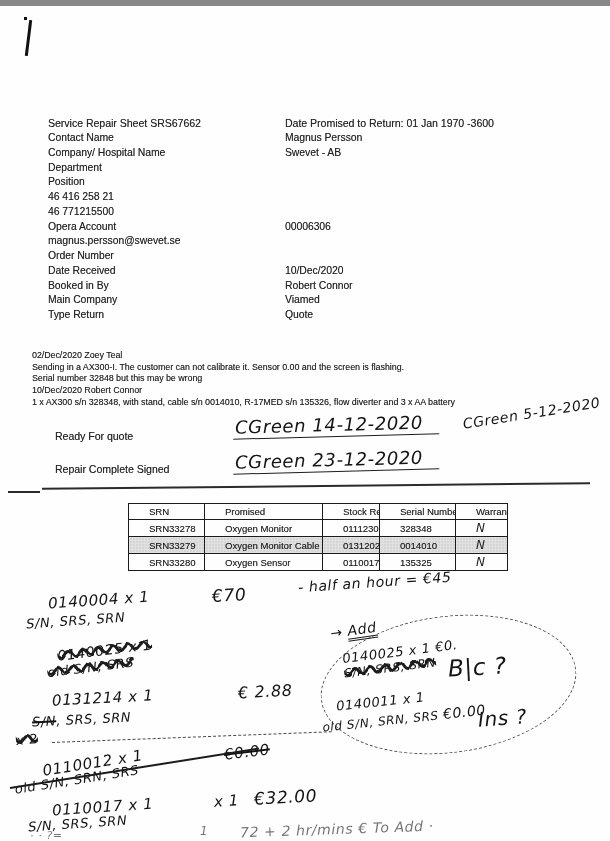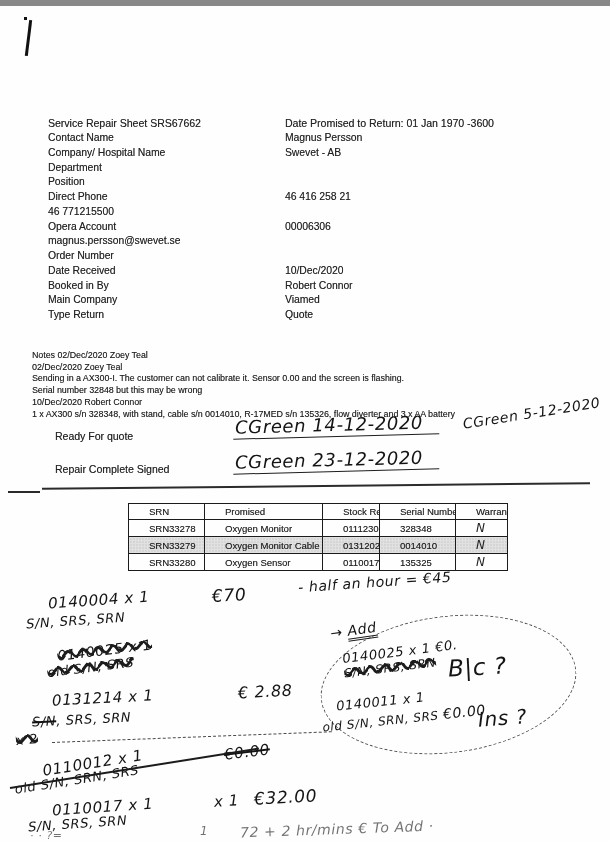--- a/index.html
+++ b/index.html
@@ -60,21 +60,20 @@
     </div>
     <div class="fields-row">
       <span class="flabel printed">Department</span>
       <span class="printed"></span>
     </div>
     <div class="fields-row">
       <span class="flabel printed">Position</span>
       <span class="printed"></span>
     </div>
     <div class="fields-row">
-      <span class="flabel printed">Direct Phone</span>
       <span class="printed">46 416 258 21</span>
     </div>
     <div class="fields-row">
       <span class="printed">46 771215500</span>
     </div>
     <div class="fields-row">
       <span class="flabel printed">Opera Account</span>
       <span class="printed">00006306</span>
     </div>
     <div class="fields-row">
@@ -96,21 +95,20 @@
       <span class="flabel printed">Main Company</span>
       <span class="printed">Viamed</span>
     </div>
     <div class="fields-row">
       <span class="flabel printed">Type Return</span>
       <span class="printed">Quote</span>
     </div>
   </div>
 
   <div class="abs notes" style="left:32px;top:344px;">
-    <div class="printed">Notes 02/Dec/2020 Zoey Teal</div>
     <div class="printed">02/Dec/2020 Zoey Teal</div>
     <div class="printed">Sending in a AX300-I. The customer can not calibrate it. Sensor 0.00 and the screen is flashing.</div>
     <div class="printed">Serial number 32848 but this may be wrong</div>
     <div class="printed">10/Dec/2020 Robert Connor</div>
     <div class="printed">1 x AX300 s/n 328348, with stand, cable s/n 0014010, R-17MED s/n 135326, flow diverter and 3 x AA battery</div>
   </div>
 
   <div class="abs printed siglabel" style="left:55px;top:424px;">Ready For quote</div>
   <div class="hw sig" style="left:233px;top:408px;font-size:18px;transform:rotate(-1.5deg);">CGreen  14-12-2020</div>
   <div class="hw" style="left:462px;top:399px;font-size:14px;transform:rotate(-9deg);">CGreen 5-12-2020</div>

